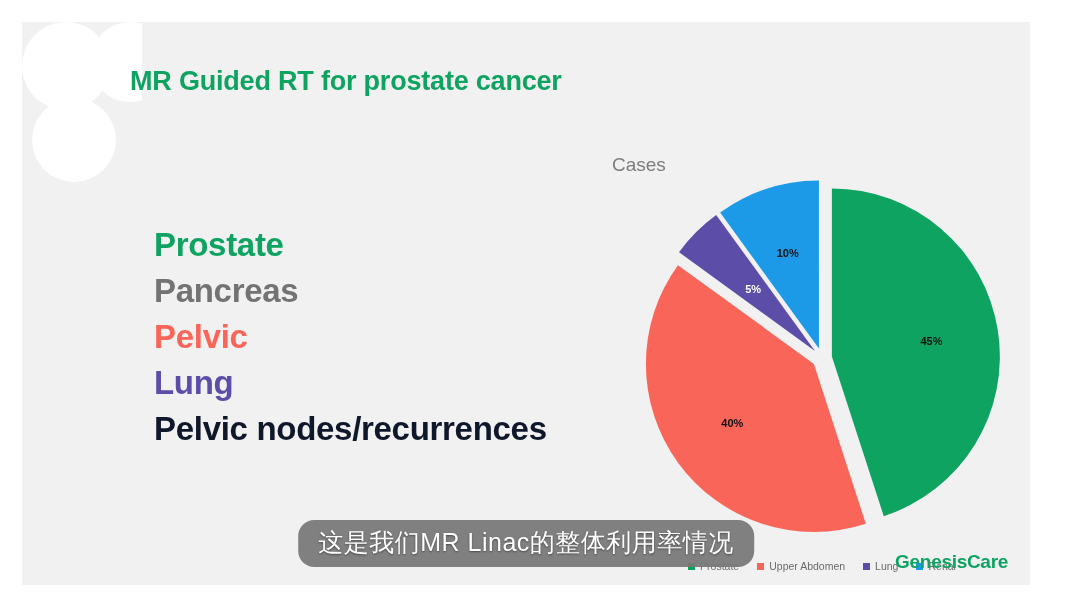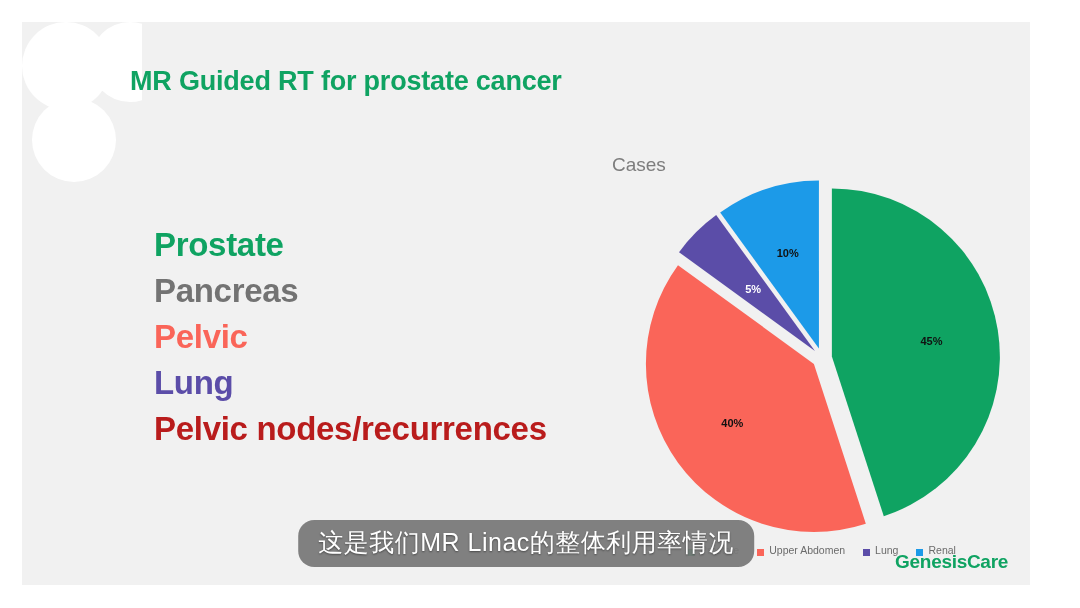--- a/index.html
+++ b/index.html
@@ -104,22 +104,23 @@
     left: 0px;
     top: 412px;
     width: 420px;
     display: flex;
     justify-content: center;
     align-items: center;
     gap: 18px;
   }
   .legend-entry {
     display: flex;
-    align-items: flex-end;
+    align-items: center;
     gap: 5px;
+    margin-top: 16px;
   }
   .legend-swatch {
     width: 7px;
     height: 7px;
     display: inline-block;
   }
   .legend-text {
     font-size: 10.5px;
     color: #6b6b6b;
     white-space: nowrap;
@@ -174,21 +175,21 @@
     </div>
     <div class="site-item" style="color: #737373;">
       <span>Pancreas</span>
     </div>
     <div class="site-item" style="color: rgb(250, 101, 89);">
       <span>Pelvic</span>
     </div>
     <div class="site-item" style="color: rgb(91, 77, 168);">
       <span>Lung</span>
     </div>
-    <div class="site-item" style="color: #b91c1c;">
+    <div class="site-item" style="color: #0f172a;">
       <span>Pelvic nodes/recurrences</span>
     </div>
   </div>
 
   <div id="chart-panel">
 
     <div id="chart-title">Cases</div>
 
     <div id="pie-wrap">
       <svg id="pie-svg" width="420" height="360" viewBox="0 0 420 360" xmlns="http://www.w3.org/2000/svg">

